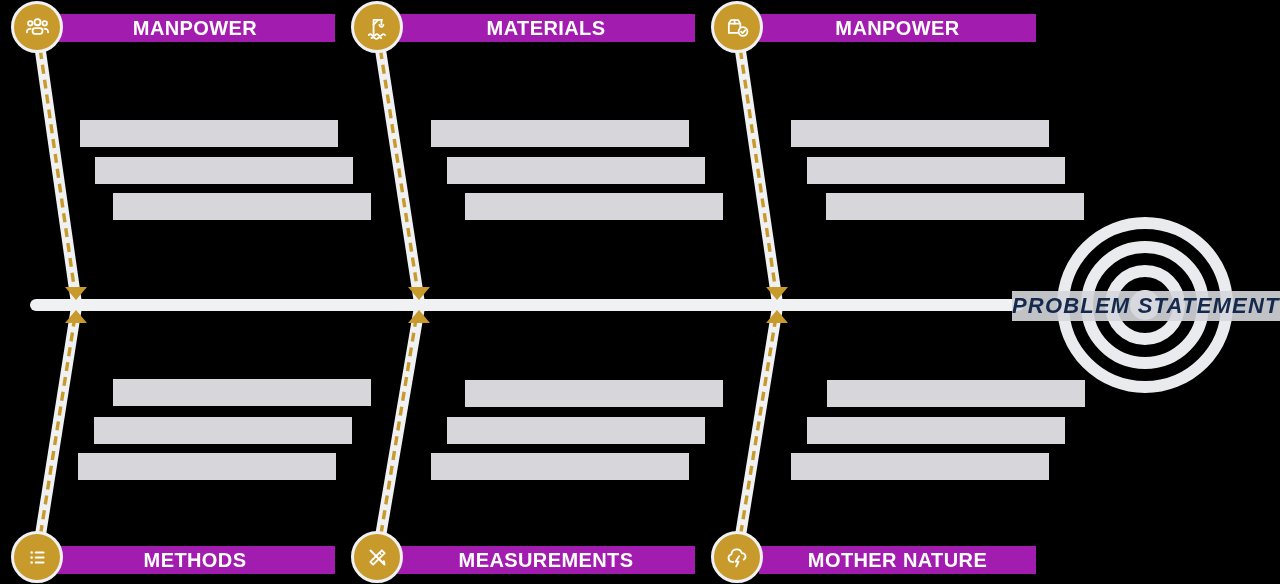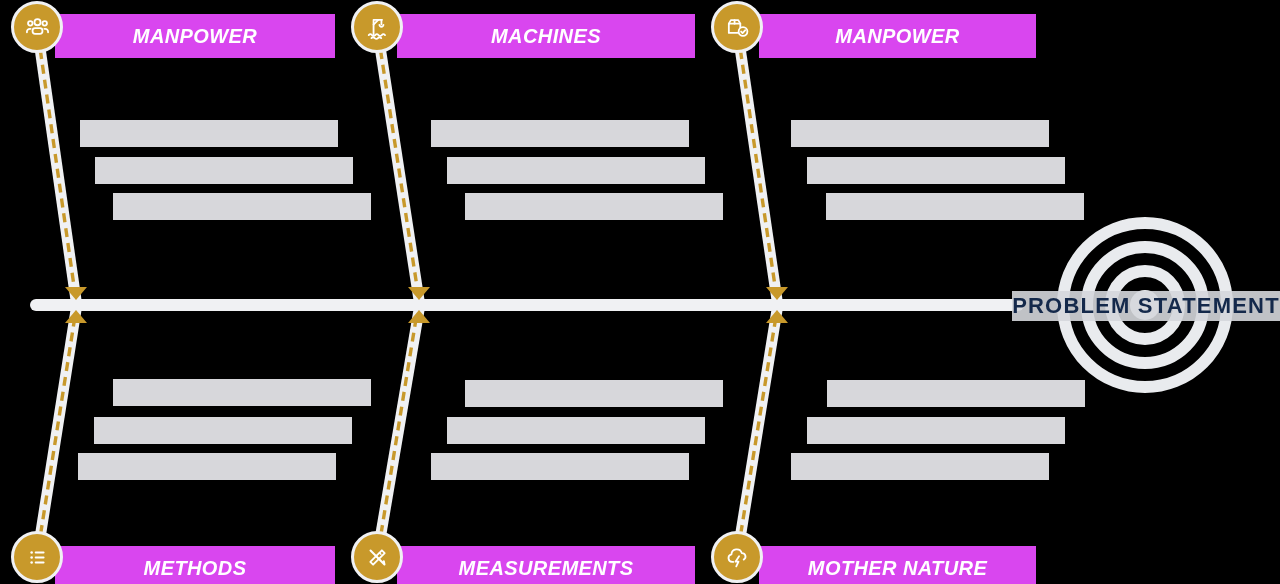--- a/index.html
+++ b/index.html
@@ -1,38 +1,38 @@
 <!DOCTYPE html>
 <html><head>
 <meta charset="utf-8">
 <style>
   html,body{margin:0;padding:0;background:#000;}
   .stage{position:relative;width:1280px;height:584px;background:#000;overflow:hidden;
          font-family:"Liberation Sans",sans-serif;}
   .layer{position:absolute;left:0;top:0;}
   
-  .hdr{position:absolute;height:44px;background:#d946ef;color:#fff;display:flex;
+  .hdr{position:absolute;height:28px;background:#a21caf;color:#fff;display:flex;
        align-items:center;justify-content:center;font-weight:bold;font-size:20px;
-       letter-spacing:.4px;z-index:3;font-style:italic;}
+       letter-spacing:.4px;z-index:3;}
   .hdr.top{top:14px;} .hdr.bot{top:546px;}
   
   .node{position:absolute;width:52px;height:52px;border-radius:50%;background:#c8992b;
         border:3px solid #f0f1f3;box-sizing:border-box;display:flex;align-items:center;
         justify-content:center;z-index:4;}
   .node svg{width:27px;height:27px;stroke:#fff;stroke-width:1.6;fill:none;
             stroke-linecap:round;stroke-linejoin:round;}
   .node.toprow{top:1px;} .node.botrow{top:531px;}
   
   .ph{position:absolute;width:258px;height:27px;background:#d7d7db;z-index:2;}
   
   .bullseye{position:absolute;left:1055px;top:215px;z-index:2;}
   
   .band{position:absolute;left:1012px;top:291px;width:268px;height:30px;
         background:rgba(213,215,219,0.9);display:flex;align-items:center;
-        justify-content:center;z-index:3;}
+        justify-content:flex-start;z-index:3;font-style:italic;}
   .band span{color:#14294b;font-weight:bold;font-size:22px;letter-spacing:1.2px;
              white-space:nowrap;}
 </style>
 </head>
 <body>
 
 <div class="stage">
 
   <svg class="layer" width="1280" height="584">
     <g stroke="#f0f1f3" stroke-width="11">
@@ -92,21 +92,21 @@
   <div class="ph" style="left:791px;top:453px"></div>
 
   <div class="band">
     <span>PROBLEM STATEMENT</span>
   </div>
 
   <div class="hdr top" style="left:55px;width:280px">
     <span>MANPOWER</span>
     </div>
   <div class="hdr top" style="left:397px;width:298px">
-    <span>MACHINES</span>
+    <span>MATERIALS</span>
     </div>
   <div class="hdr top" style="left:759px;width:277px">
     <span>MANPOWER</span>
     </div>
   <div class="hdr bot" style="left:55px;width:280px">
     <span>METHODS</span>
     </div>
   <div class="hdr bot" style="left:759px;width:277px">
     <span>MOTHER NATURE</span>
     </div>

